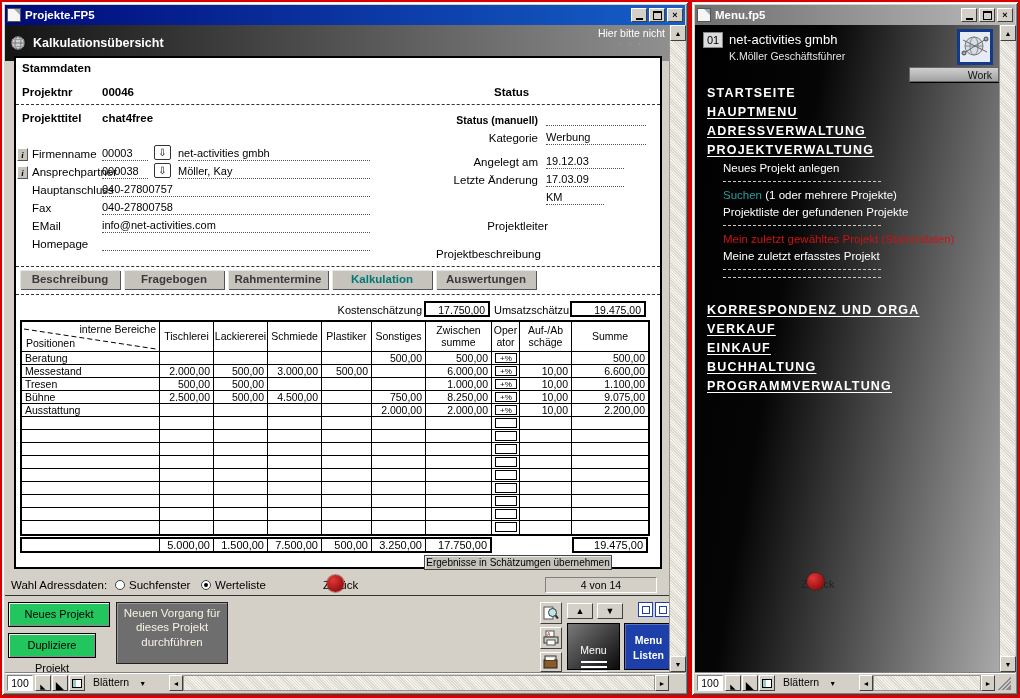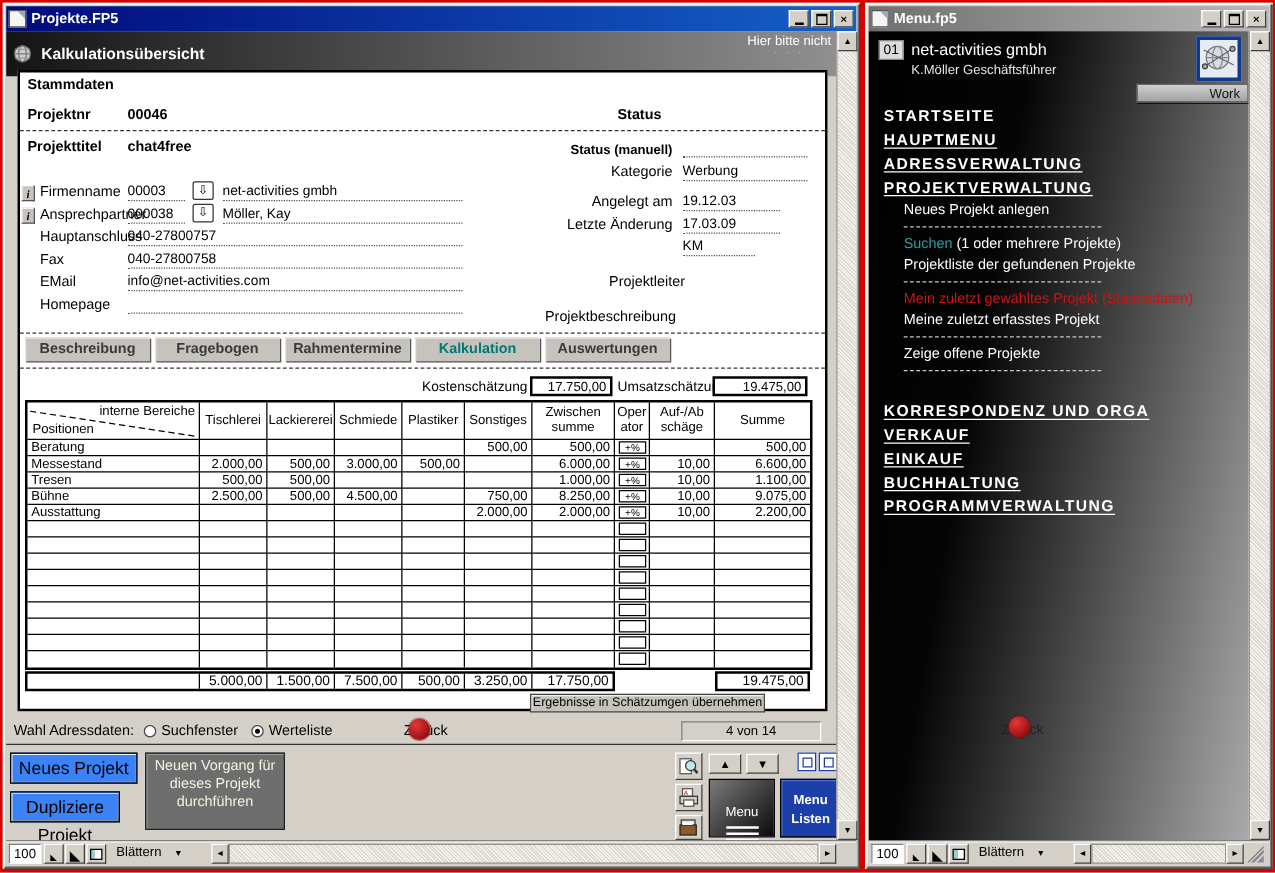--- a/index.html
+++ b/index.html
@@ -73,21 +73,21 @@
   .tseg { display:flex; border:2px solid #000; height:16px; }
   .tcell { border-right:1px solid #000; font-size:11px; line-height:13px; padding:0 3px; }
   .tcell:last-child { border-right:none; }
   .applybtn { position:absolute; height:15px; background:#c6c3bc; border:1px solid #444; box-shadow:inset 1px 1px 0 #eee; font-size:10px; text-align:center; line-height:13px; }
 
   
   .wahlrow { position:absolute; left:3px; right:19px; top:572px; height:22px; border-bottom:1px solid #333; }
   .radio { position:absolute; width:10px; height:10px; border:1px solid #444; border-radius:50%; background:#fff; top:6px; }
   .radio.on:after { content:""; position:absolute; left:2px; top:2px; width:4px; height:4px; background:#000; border-radius:50%; }
   .countbox { position:absolute; width:112px; height:16px; border:1px solid; border-color:#808080 #fff #fff #808080; background:#d4d0c8; text-align:center; line-height:15px; font-size:10.5px; }
-  .pbtn { position:absolute; background:#3b82f6; border:1px solid #000; box-shadow:inset 1px 1px 0 #f2f0ea, inset -1px -1px 0 #8a8a8a; font-size:14px; text-align:center; }
+  .pbtn { position:absolute; background:#22c55e; border:1px solid #000; box-shadow:inset 1px 1px 0 #f2f0ea, inset -1px -1px 0 #8a8a8a; font-size:11px; text-align:center; }
   .darkbtn { position:absolute; background:#6e6e6e; border:1px solid #222; box-shadow:inset 1px 1px 0 #999; color:#f6f2e2; font-size:11.5px; text-align:center; line-height:1.25; padding-top:3px; }
   .icbtn { position:absolute; background:#d4d0c8; border:1px solid; border-color:#fff #404040 #404040 #fff; display:flex; align-items:center; justify-content:center; }
   .bluebtn2 { position:absolute; width:15px; height:15px; background:#fff; border:1px solid #1c3faa; display:flex; align-items:center; justify-content:center; }
   .bluebtn2 .in { width:8px; height:8px; border:1px solid #1c3faa; }
   .menubtn { position:absolute; background:linear-gradient(135deg,#7a7a7a,#0a0a0a); border:1px solid #000; color:#fff; font-size:10.5px; text-align:center; padding-top:20px; }
   .menubtn .lines { margin:5px auto 0; width:26px; }
   .menubtn .lines div { height:2px; background:#fff; margin-bottom:3px; }
   .menulisten { position:absolute; background:#1c3faa; border:1px solid #000; box-shadow:inset 1px 1px 0 #5570cc; color:#fff; font-weight:bold; font-size:10.5px; text-align:center; padding-top:9px; line-height:1.4; }
   .reddot { position:absolute; width:17px; height:17px; border-radius:50%; background:radial-gradient(circle at 35% 30%, #e23838, #7d0000); box-shadow:0 0 0 1px rgba(120,0,0,.4); }
 
@@ -569,21 +569,20 @@
         <div class="m-main">ADRESSVERWALTUNG</div>
         <div class="m-main">PROJEKTVERWALTUNG</div>
         <div class="m-sub">Neues Projekt anlegen</div>
         <div class="m-sep"></div>
         <div class="m-sub"><span class="pre">Suchen</span><span> (1 oder mehrere Projekte)</span></div>
         <div class="m-sub">Projektliste der gefundenen Projekte</div>
         <div class="m-sep"></div>
         <div class="m-sub red">Mein zuletzt gewähltes Projekt (Stammdaten)</div>
         <div class="m-sub">Meine zuletzt erfasstes Projekt</div>
         <div class="m-sep"></div>
-        <div class="m-sub">Zeige offene Projekte</div>
         <div class="m-sep"></div>
         <div class="m-gap"></div>
         <div class="m-main">KORRESPONDENZ UND ORGA</div>
         <div class="m-main">VERKAUF</div>
         <div class="m-main">EINKAUF</div>
         <div class="m-main">BUCHHALTUNG</div>
         <div class="m-main">PROGRAMMVERWALTUNG</div>
       </div>
     <div class="rz-label" style="left:106px; top:553px;">Zurück</div>
     <div class="reddot" style="left:112px; top:548px;"></div>

